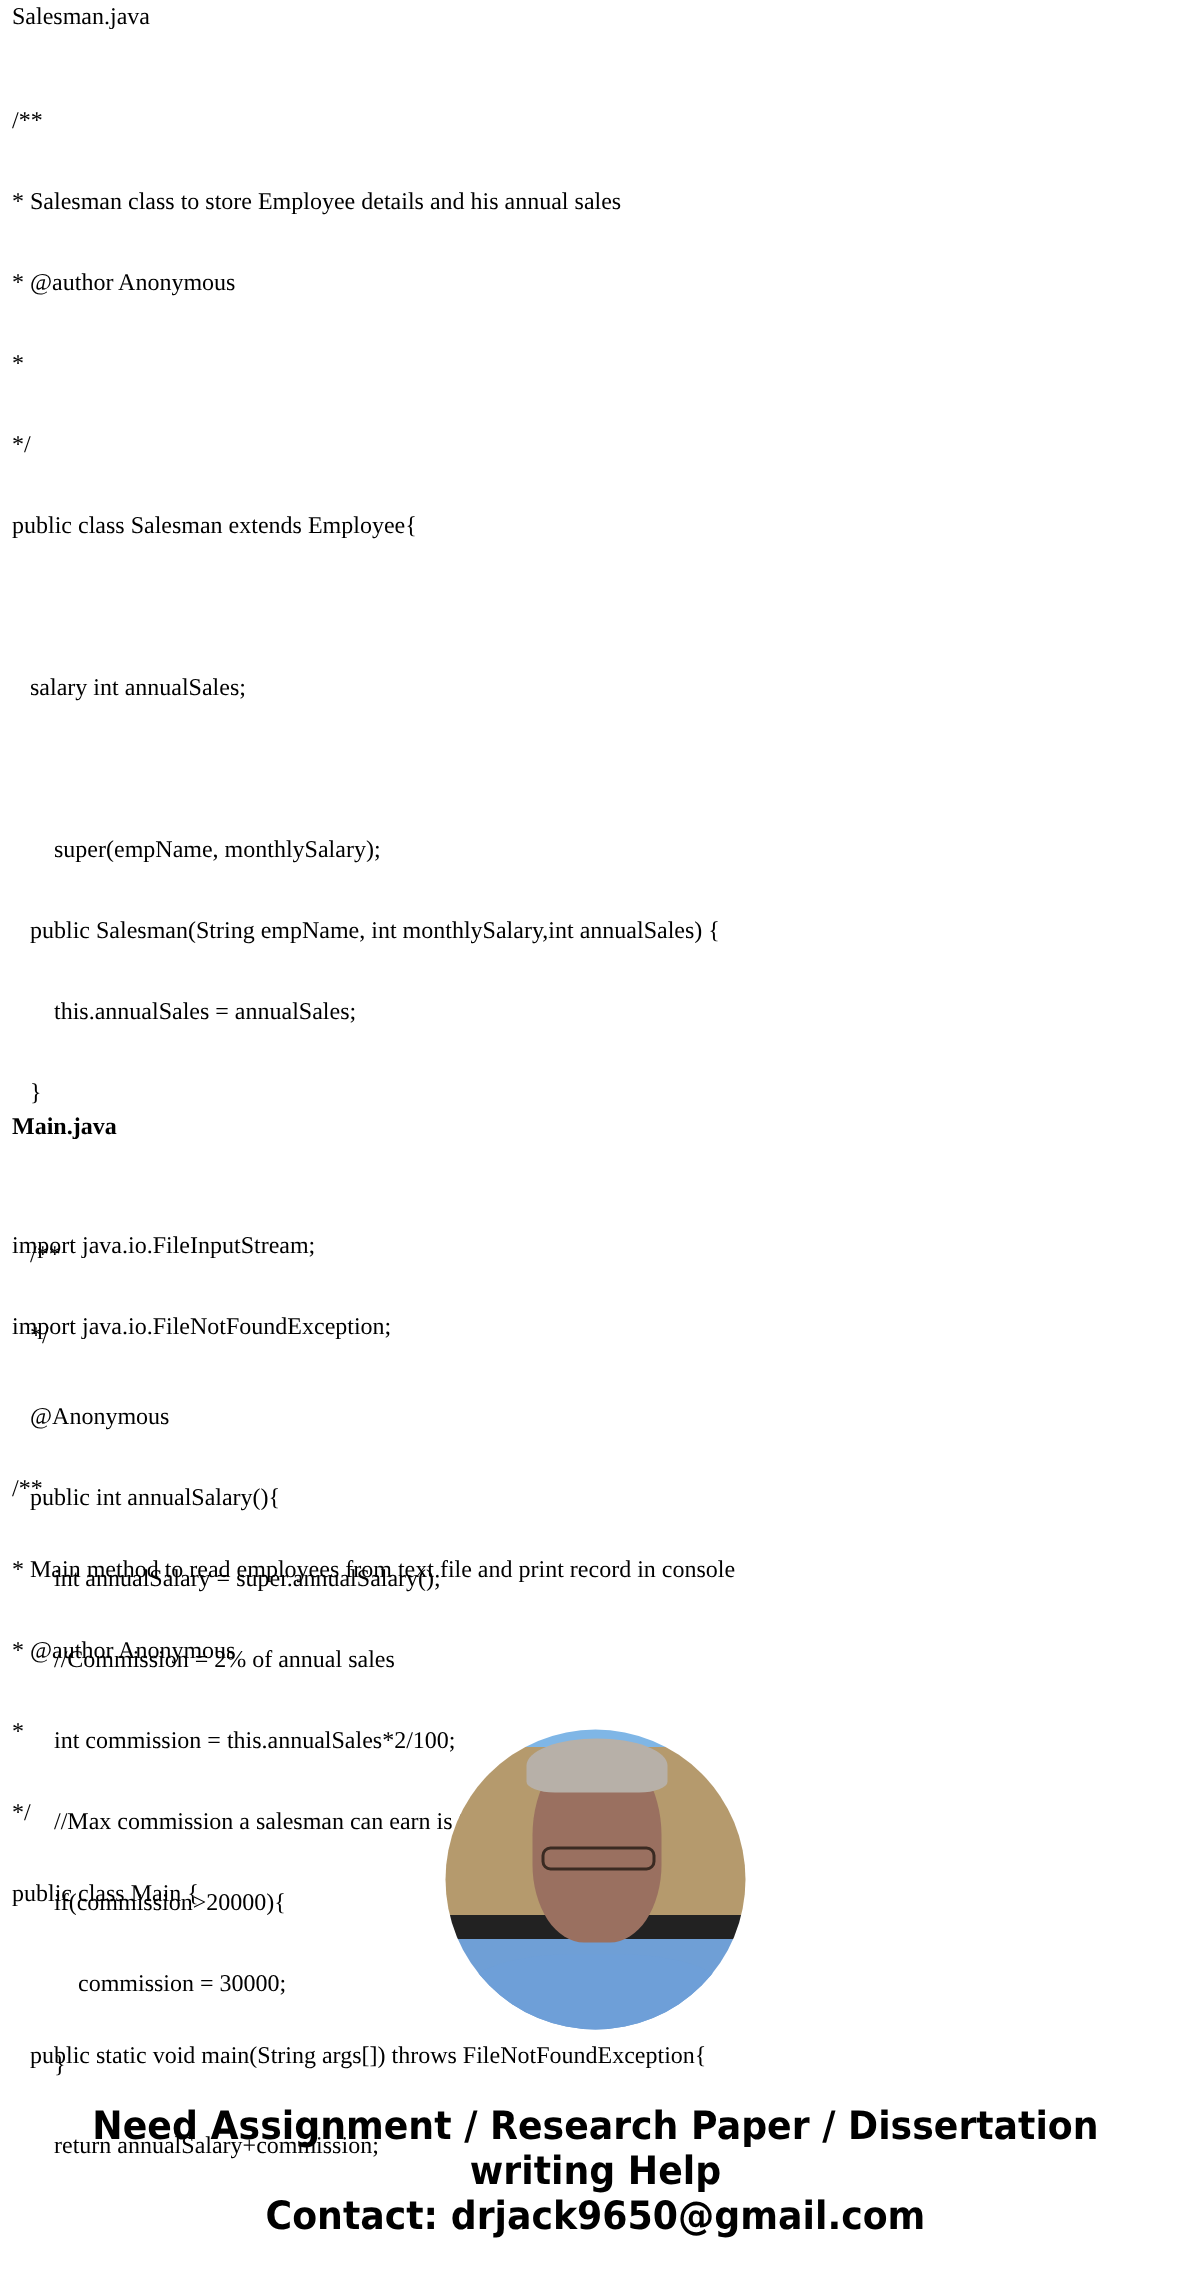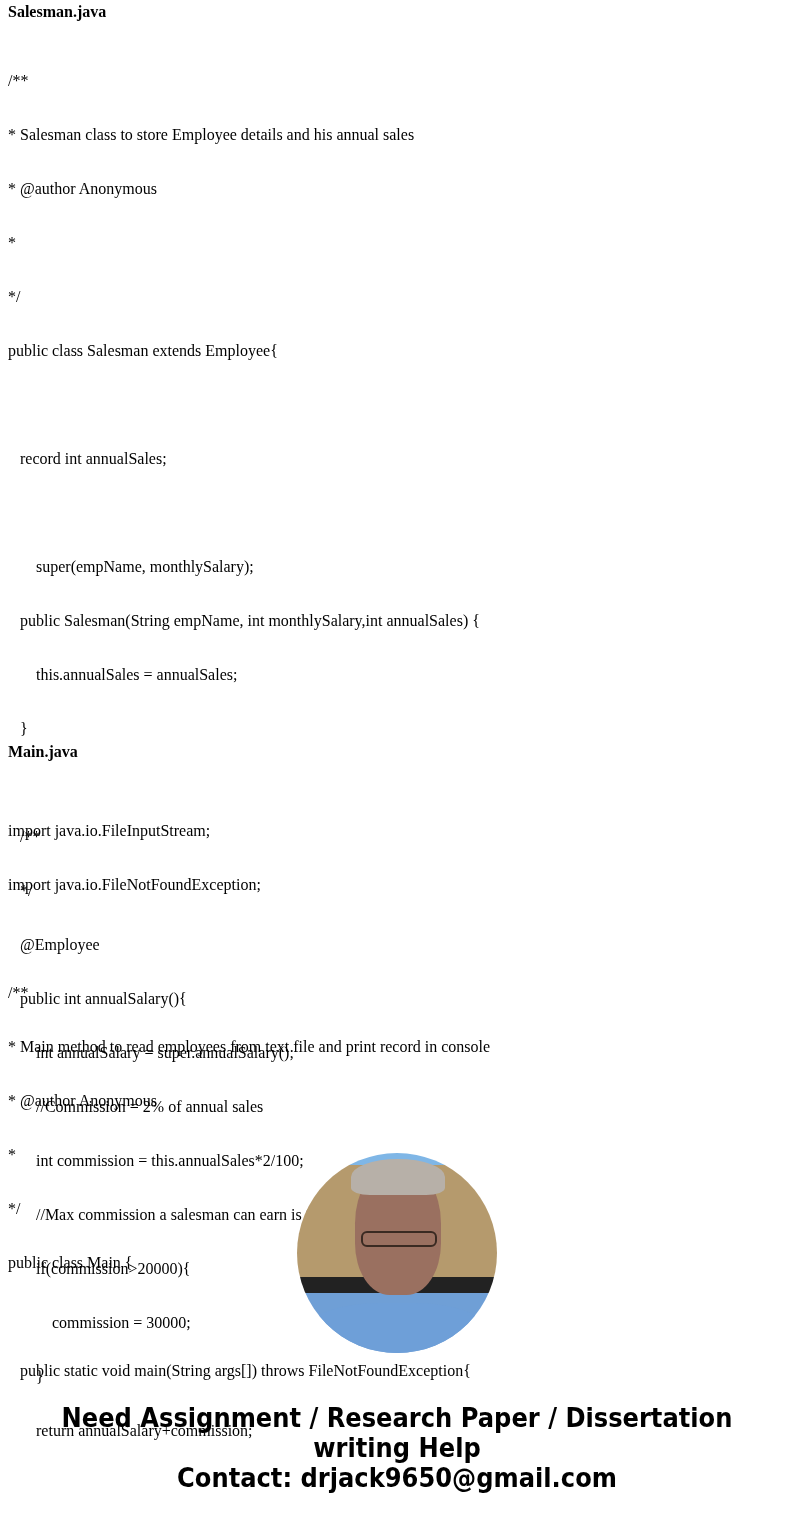--- a/index.html
+++ b/index.html
@@ -1,21 +1,21 @@
 <!DOCTYPE html>
 <html><head>
 <meta charset="utf-8">
 <style>
   html, body { margin: 0; padding: 0; background: #ffffff; }
   body {
     width: 794px; height: 1523px; position: relative; overflow: hidden;
     font-family: "Liberation Serif", serif; font-size: 16px; color: #000;
   }
   .doc { position: absolute; left: 8px; top: 0; }
-  .h { font-weight: bold; line-height: 18px; height: 18px; margin-top: 3px; }
+  .h { font-weight: normal; line-height: 18px; height: 18px; margin-top: 3px; }
   .code { white-space: pre; line-height: 18px; }
   .line { height: 18px; white-space: pre; }
   .blk1 { position: absolute; left: 8px; top: 36px; }
   .h2 { position: absolute; left: 8px; top: 743px; font-weight: bold; line-height: 18px; }
   .blk2 { position: absolute; left: 8px; top: 786px; }
   .avatar {
     position: absolute; left: 297px; top: 1153px; width: 200px; height: 200px;
     border-radius: 50%; overflow: hidden;
     background: linear-gradient(180deg, #7fb6e6 0%, #7fb6e6 6%, #b59a6d 6%, #b59a6d 62%, #222 62%, #222 70%, #6f9fd6 70%, #6f9fd6 100%);
   }
@@ -49,30 +49,30 @@
 </div>
 
 <div class="blk1 code">
   <div class="line">/**</div>
   <div class="line">* Salesman class to store Employee details and his annual sales</div>
   <div class="line">* @author Anonymous</div>
   <div class="line">*</div>
   <div class="line">*/</div>
   <div class="line">public class Salesman extends Employee{</div>
   <div class="line"></div>
-  <div class="line">   record int annualSales;</div>
+  <div class="line">   salary int annualSales;</div>
   <div class="line"></div>
   <div class="line">       super(empName, monthlySalary);</div>
   <div class="line">   public Salesman(String empName, int monthlySalary,int annualSales) {</div>
   <div class="line">       this.annualSales = annualSales;</div>
   <div class="line">   }</div>
   <div class="line"></div>
   <div class="line">   /**</div>
   <div class="line">   */</div>
-  <div class="line">   @Employee</div>
+  <div class="line">   @Anonymous</div>
   <div class="line">   public int annualSalary(){</div>
   <div class="line">       int annualSalary = super.annualSalary();</div>
   <div class="line">       //Commission = 2% of annual sales</div>
   <div class="line">       int commission = this.annualSales*2/100;</div>
   <div class="line">       //Max commission a salesman can earn is $20000</div>
   <div class="line">       if(commission&gt;20000){</div>
   <div class="line">           commission = 30000;</div>
   <div class="line">       }</div>
   <div class="line">       return annualSalary+commission;</div>
   

